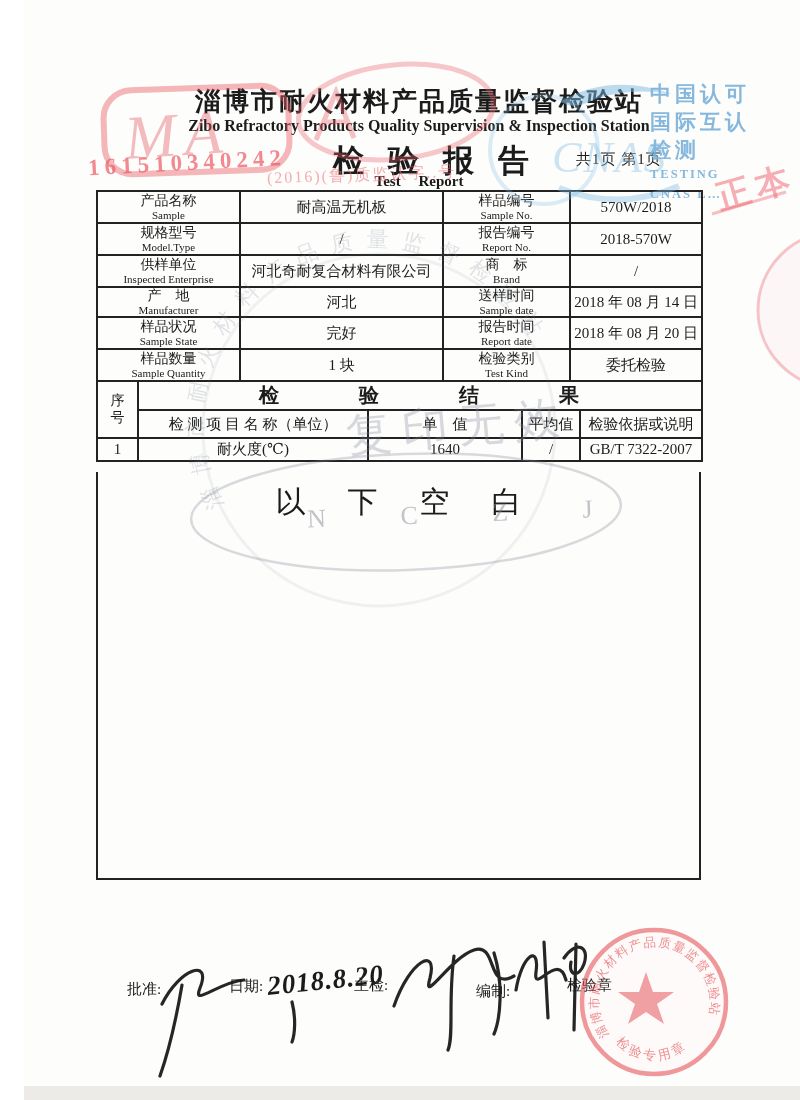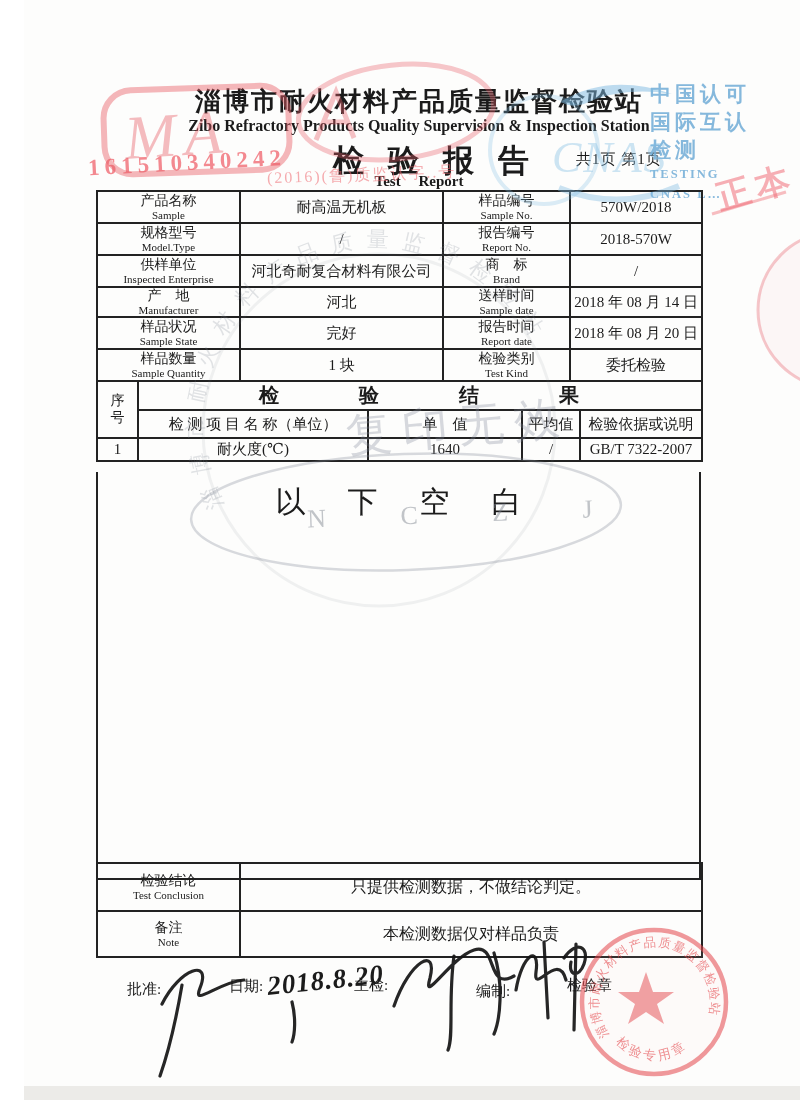--- a/index.html
+++ b/index.html
@@ -174,42 +174,20 @@
       <td class="val">/</td>
       <td class="val">GB/T 7322-2007</td>
     </tr>
   </tbody>
     </table>
 
   <div class="abs blank-cell">
     <div class="blank-text">以下空白</div>
   </div>
 
-  <table id="concl-table" class="abs">
-    <colgroup>
-        <col style="width:143px">
-        <col style="width:462px">
-      </colgroup>
-    <tbody>
-        <tr style="height:48px">
-      <td>
-        <div class="lab-cn">检验结论</div>
-        <div class="lab-en">Test Conclusion</div>
-      </td>
-      <td class="concl-val">只提供检测数据，不做结论判定。</td>
-    </tr>
-    <tr style="height:46px">
-      <td>
-        <div class="lab-cn">备注</div>
-        <div class="lab-en">Note</div>
-      </td>
-      <td class="concl-val">本检测数据仅对样品负责</td>
-    </tr>
-  </tbody>
-    </table>
 
   <span class="abs foot-label" style="top:980px;left:103px;">批准:</span>
   <span class="abs foot-label" style="top:977px;left:205px;">日期:</span>
   <span class="abs" style="top:965px;left:243px;font-size:27px;font-weight:bold;font-style:italic;transform:rotate(-6deg);letter-spacing:1px;">2018.8.20</span>
   <span class="abs foot-label" style="top:976px;left:330px;">主检:</span>
   <span class="abs foot-label" style="top:982px;left:452px;">编制:</span>
   <span class="abs foot-label" style="top:976px;left:543px;">检验章</span>
 
   <svg class="abs" style="left:0;top:0;" width="800" height="1100" viewBox="0 0 800 1100">
     <defs>

